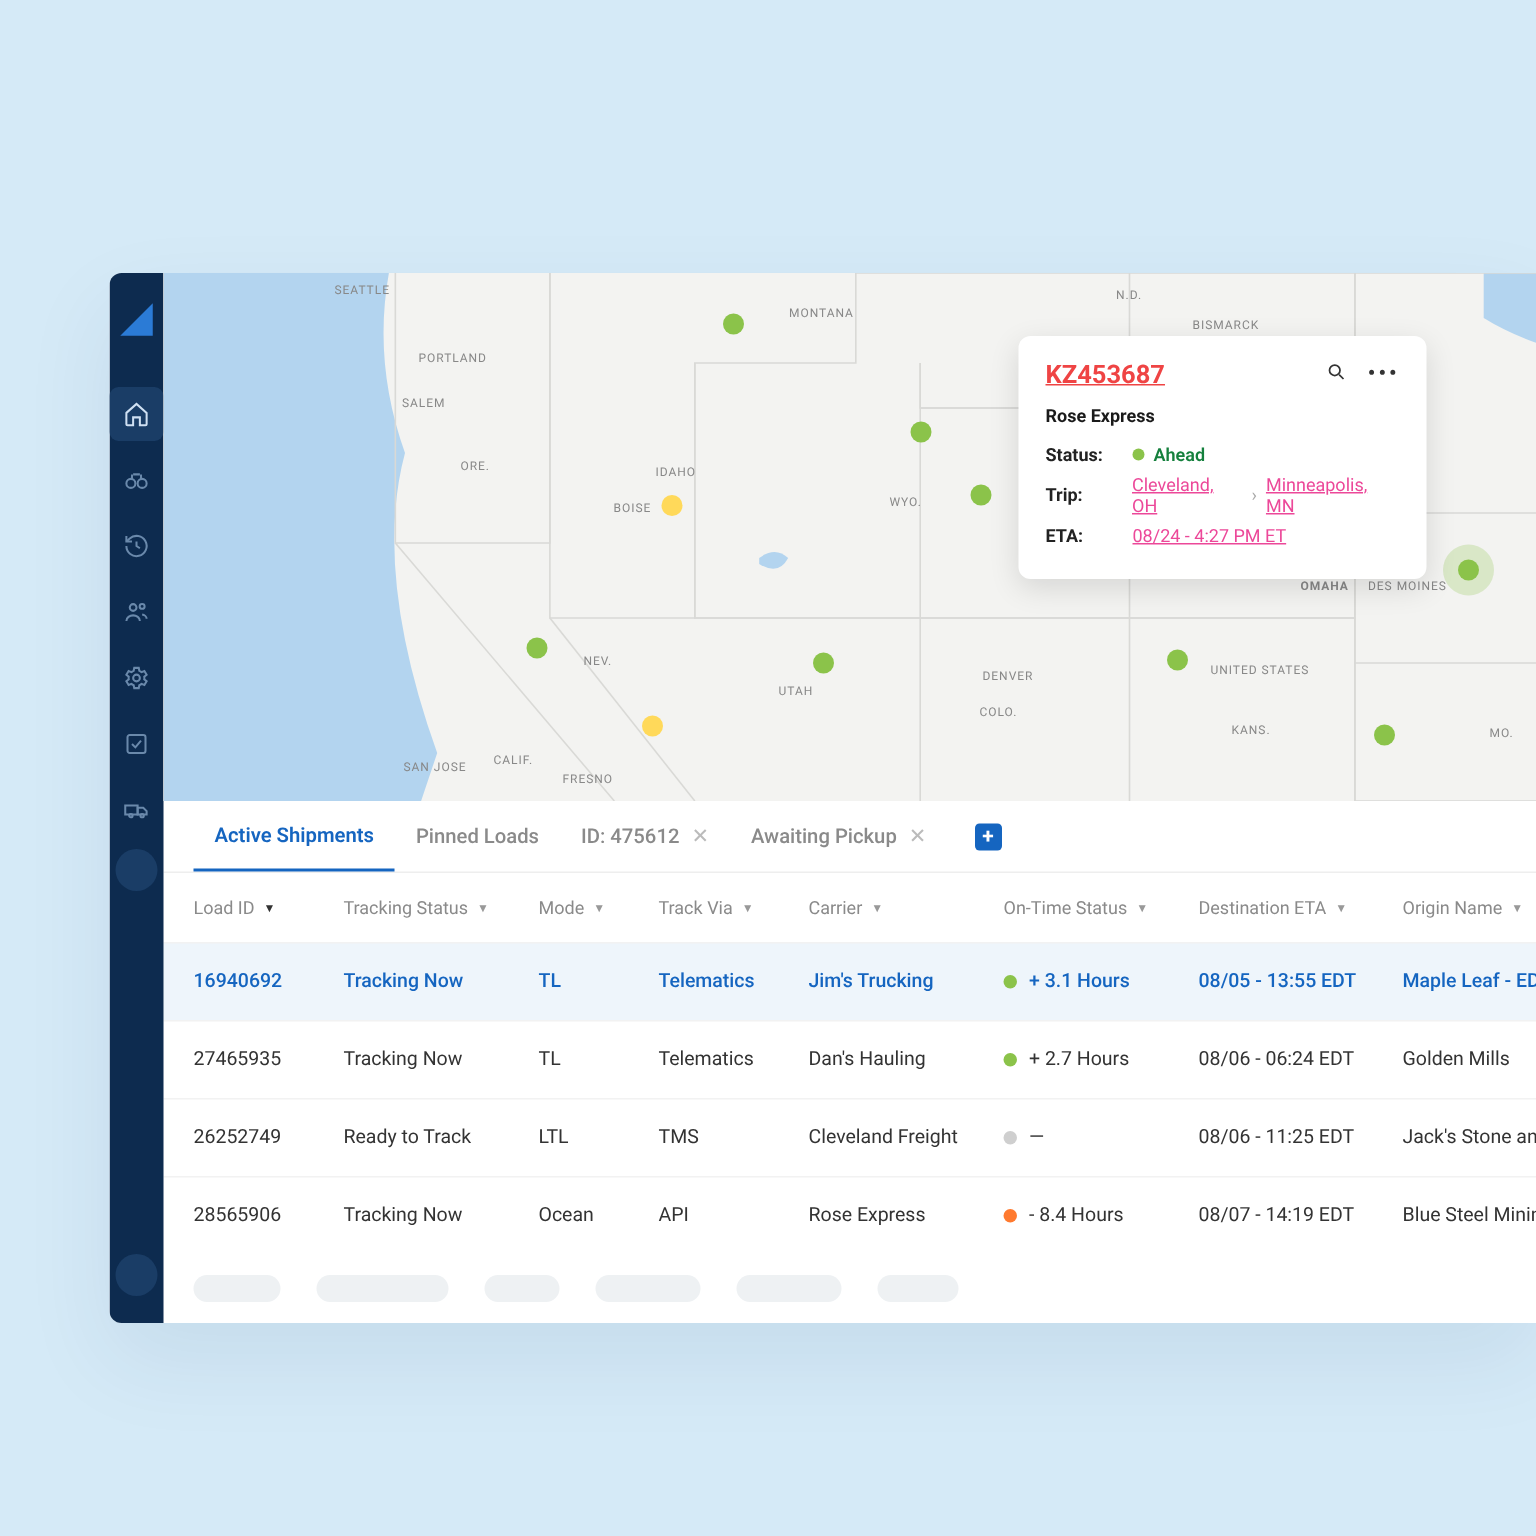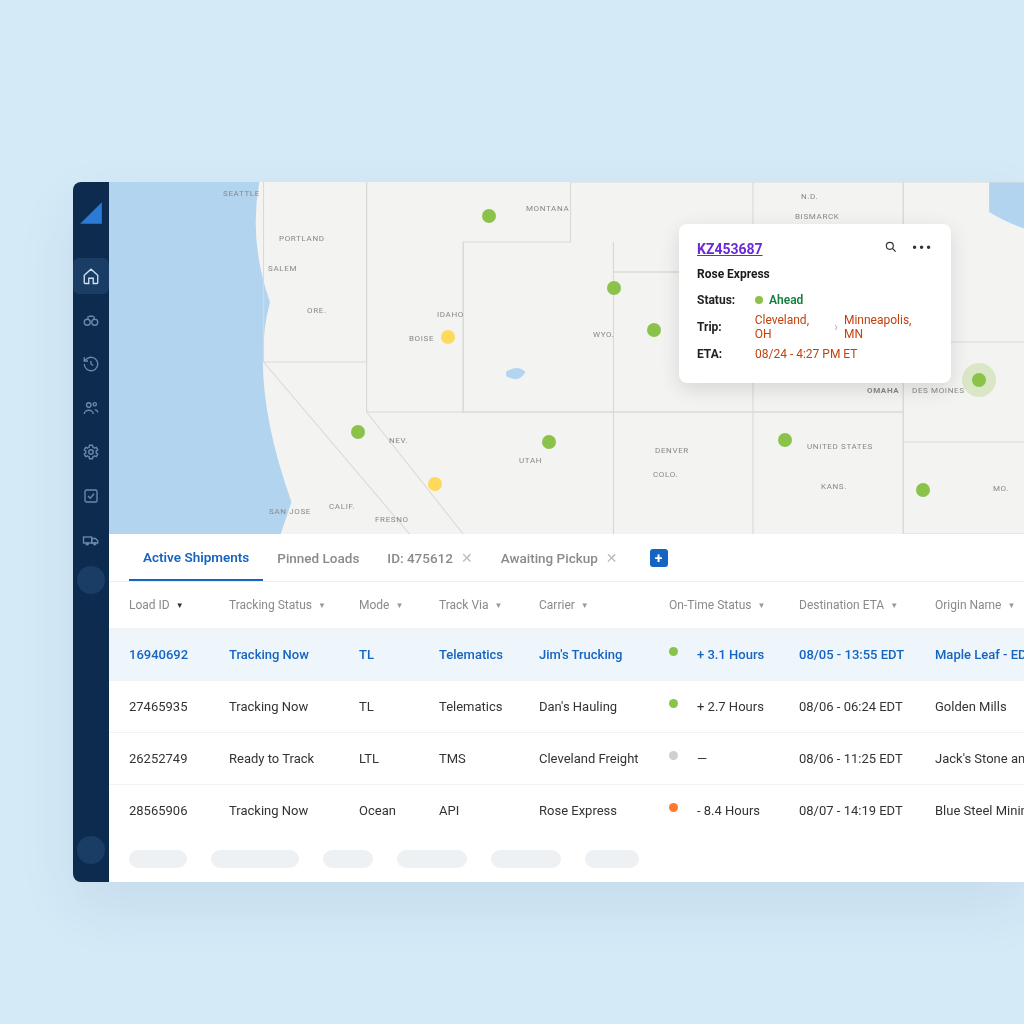--- a/index.html
+++ b/index.html
@@ -91,29 +91,29 @@
     box-shadow: 0 6px 20px rgba(0,0,0,0.12);
     padding: 16px 18px;
     font-size: 12px;
     color: #1a1a1a;
   }
   .info-card-header {
     display: flex; justify-content: space-between; align-items: center;
     margin-bottom: 10px;
   }
   .shipment-link {
-    color: #6d28d9; font-weight: 700; font-size: 14px;
+    color: #ef4444; font-weight: 700; font-size: 17px;
     text-decoration: underline; cursor: pointer;
   }
   .info-icons { display: flex; gap: 14px; }
   .info-icons span { cursor: pointer; color: #333; font-size: 14px; }
   .carrier-name { font-weight: 700; margin-bottom: 12px; font-size: 12px; }
   .info-row { display: flex; align-items: center; margin-bottom: 6px; font-size: 12px; }
   .info-row .lbl { font-weight: 700; width: 58px; color: #222; }
-  .info-row .val { color: #c2410c; }
+  .info-row .val { color: #ec4899; text-decoration: underline; }
   .status-dot-inline { width: 8px; height: 8px; border-radius: 50%; background:#8bc34a; display:inline-block; margin-right:6px; }
   .status-ahead { color: #15803d; font-weight: 600; }
   .trip-sep { color: #aaa; margin: 0 6px; }
   
   .tabs {
     display: flex; align-items: center;
     padding: 0 20px;
     height: 48px;
     border-bottom: 1px solid #eee;
   }
@@ -158,21 +158,21 @@
   .th { display: flex; align-items: center; gap: 6px; cursor: pointer; }
   .th .sort { font-size: 8px; color: #999; }
   .th.load-id .sort { color: #333; }
   .trow {
     height: 52px;
     font-size: 13px;
     color: #333;
     border-top: 1px solid #f2f2f2;
   }
   .trow.highlight { background: #eef5fb; color: #1565c0; font-weight: 500; }
-  .status-cell { display: flex; align-items: flex-start; gap: 19px; }
+  .status-cell { display: flex; align-items: center; gap: 8px; }
   .dot { width: 9px; height: 9px; border-radius: 50%; display:inline-block; }
   .dot.green { background: #8bc34a; }
   .dot.gray { background: #cfcfcf; }
   .dot.orange { background: #ff7a2f; }
   .skeleton-row {
     display: flex; gap: 24px; padding: 14px 20px;
   }
   .skeleton {
     height: 18px; border-radius: 9px; background: #eef1f3;
   }
@@ -262,21 +262,21 @@
           <path d="M330 230 L470 230 L470 352"></path>
           <path d="M470 230 L600 230 L600 352"></path>
           <path d="M600 230 L740 230 L740 352"></path>
           <path d="M740 160 L900 160"></path>
           <path d="M740 260 L900 260"></path>
         </g>
       </svg>
       <div id="map-labels">
           <span class="map-label" style="left: 114px; top: 7px;">Seattle</span>
           <span class="map-label" style="left: 402px; top: 22px; margin-left: 15px;">MONTANA</span>
-          <span class="map-label" style="left: 692px; top: 10px;">N.D.</span>
+          <span class="map-label" style="left: 635px; top: 10px;">N.D.</span>
           <span class="map-label" style="left: 686px; top: 30px;">Bismarck</span>
           <span class="map-label" style="left: 170px; top: 52px;">Portland</span>
           <span class="map-label" style="left: 328px; top: 128px;">IDAHO</span>
           <span class="map-label" style="left: 159px; top: 82px;">Salem</span>
           <span class="map-label" style="left: 198px; top: 124px;">ORE.</span>
           <span class="map-label" style="left: 300px; top: 152px;">Boise</span>
           <span class="map-label" style="left: 484px; top: 148px; text-align: center;">WYO.</span>
           <span class="map-label" style="left: 758px; top: 204px; font-weight: bold;">Omaha</span>
           <span class="map-label" style="left: 803px; top: 204px;">Des Moines</span>
           <span class="map-label" style="left: 280px; top: 254px;">NEV.</span>

